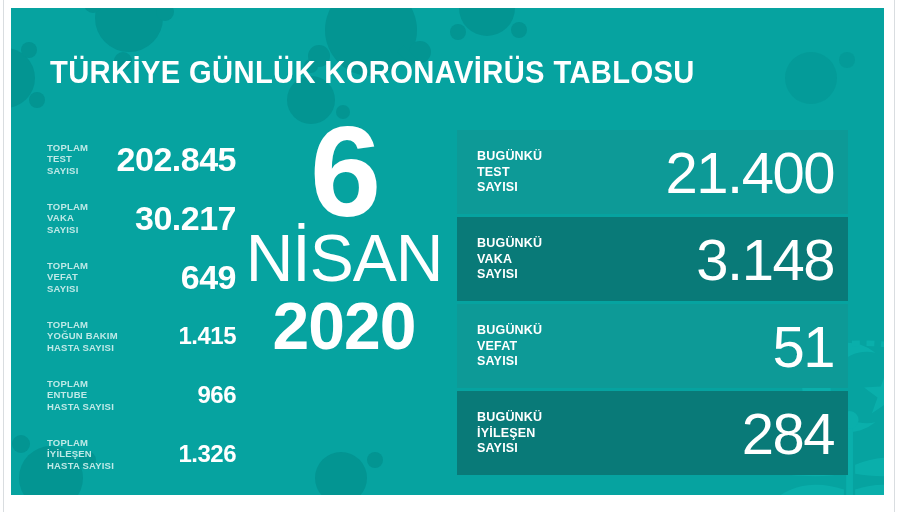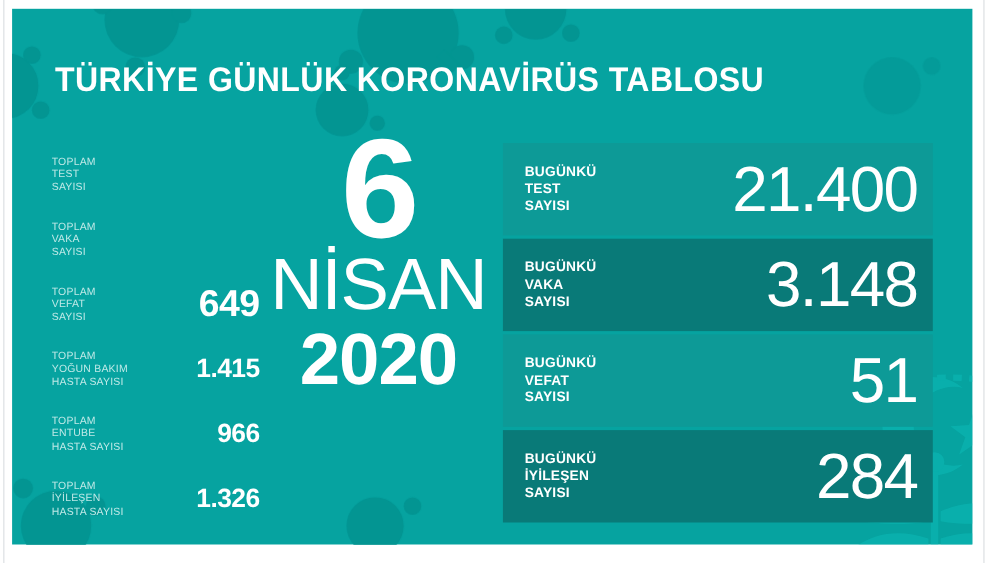--- a/index.html
+++ b/index.html
@@ -81,21 +81,21 @@
     height: 57px;
     margin-bottom: 2px;
   }
   .lstat .lbl {
     position: absolute;
     left: 11px;
     top: 50%;
     transform: translateY(-50%);
     font-size: 9.5px;
     line-height: 11.5px;
-    font-weight: normal;
+    font-weight: bold;
     color: #bfe9e7;
     letter-spacing: 0.2px;
     text-transform: uppercase;
     white-space: nowrap;
   }
   .lstat .val {
     position: absolute;
     right: 0px;
     top: 50%;
     transform: translateY(-50%);
@@ -245,28 +245,30 @@
     <div id="title">TÜRKİYE GÜNLÜK KORONAVİRÜS TABLOSU</div>
 
     <div id="left-col">
 
       <div class="lstat">
         <div class="lbl">
           <div>TOPLAM</div>
           <div>TEST</div>
           <div>SAYISI</div>
         </div>
+        <div class="val">202.845</div>
       </div>
 
       <div class="lstat">
         <div class="lbl">
           <div>TOPLAM</div>
           <div>VAKA</div>
           <div>SAYISI</div>
         </div>
+        <div class="val">30.217</div>
       </div>
 
       <div class="lstat">
         <div class="lbl">
           <div>TOPLAM</div>
           <div>VEFAT</div>
           <div>SAYISI</div>
         </div>
         <div class="val">649</div>
       </div>

